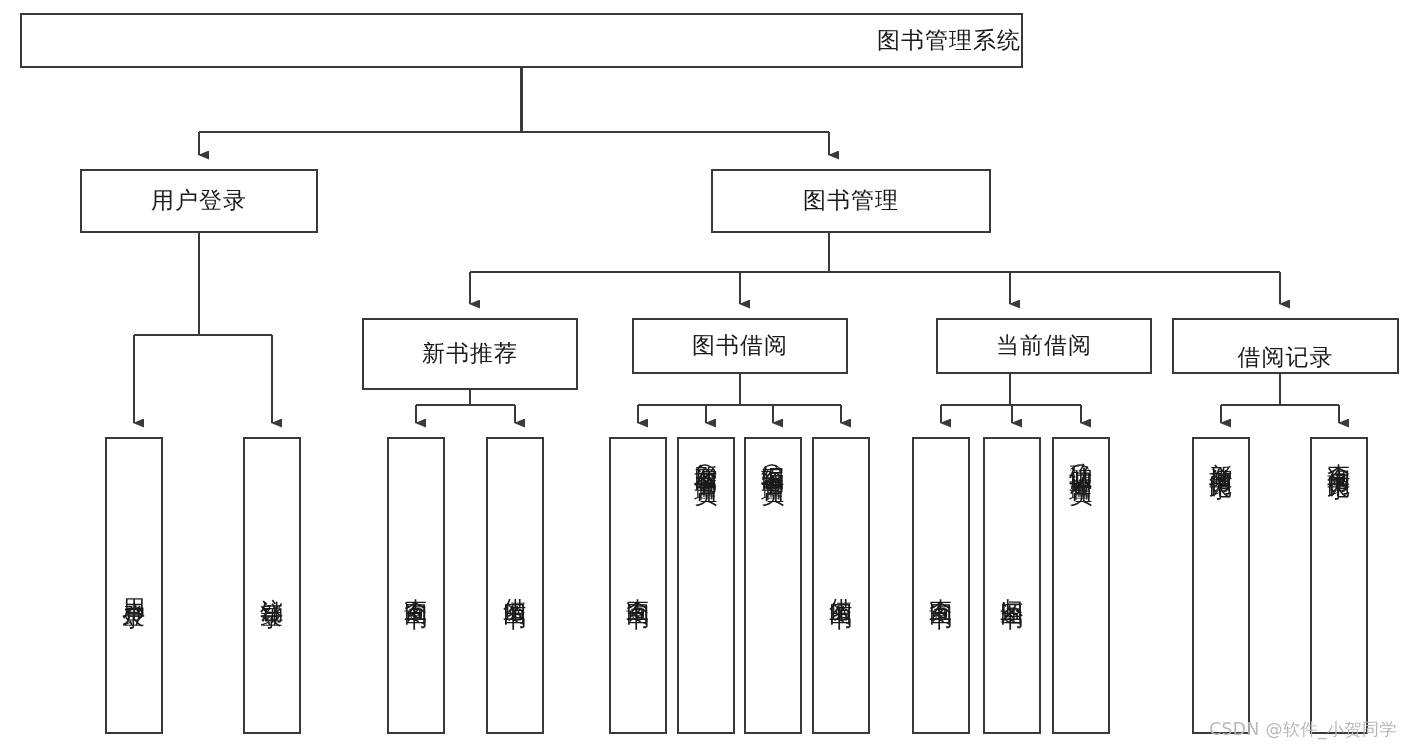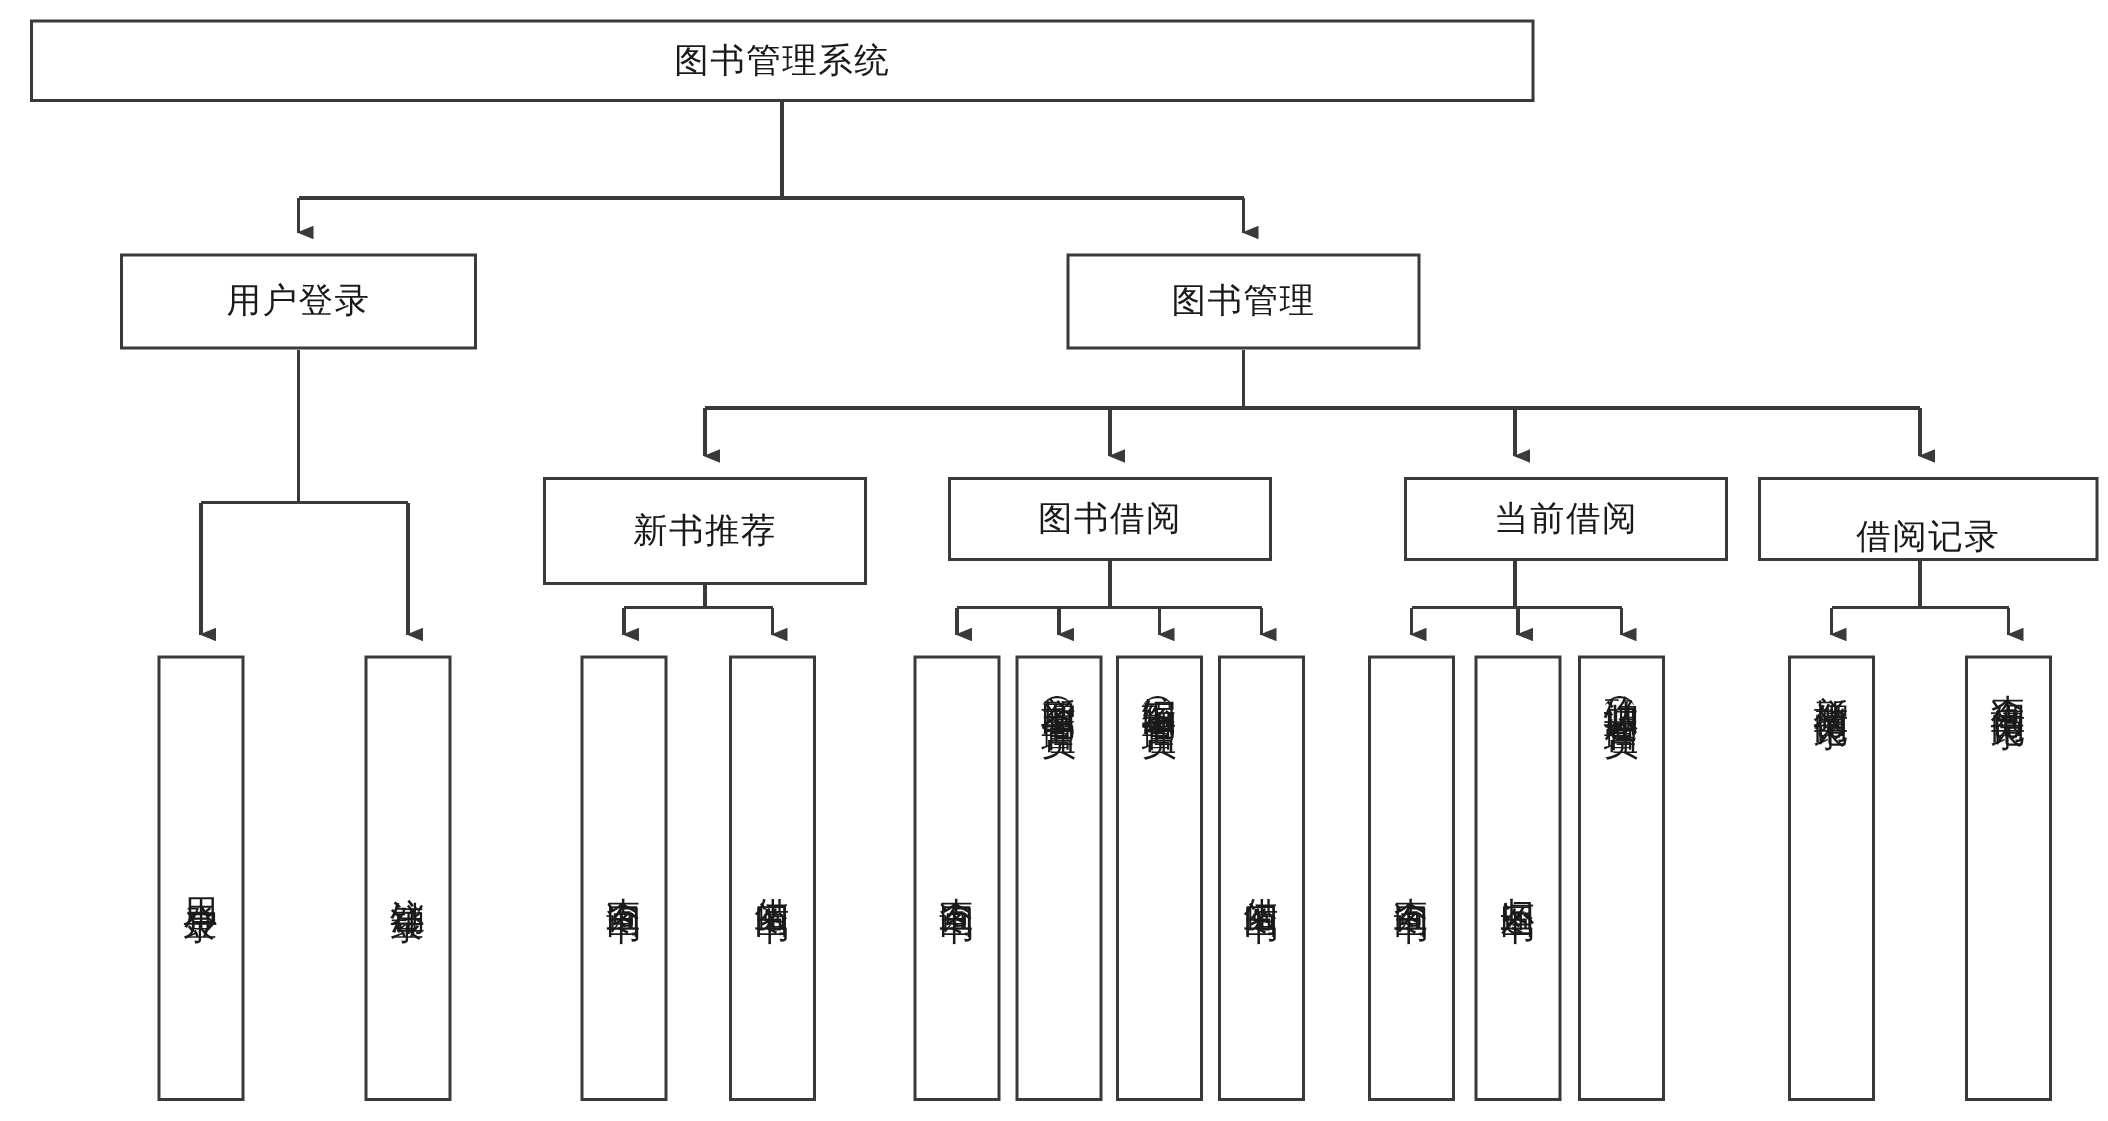--- a/index.html
+++ b/index.html
@@ -117,27 +117,27 @@
       <path d="M1081,405 L1081,423" marker-end="url(#arrowhead)"></path>
 
       <path d="M1280,374 L1280,405"></path>
       <path d="M1221,405 L1339,405"></path>
       <path d="M1221,405 L1221,423" marker-end="url(#arrowhead)"></path>
       <path d="M1339,405 L1339,423" marker-end="url(#arrowhead)"></path>
     </g>
   </svg>
 
   <div id="nodes">
-      <div class="node node-h" style="left: 20px; top: 13px; width: 1003px; height: 55px;">
+      <div class="node node-h" style="left: 20px; top: 13px; width: 1003px; height: 55px; justify-content: flex-end;">
         <span>图书管理系统</span>
       </div>
       <div class="node node-h" style="left: 80px; top: 169px; width: 238px; height: 64px;">
         <span>用户登录</span>
       </div>
-      <div class="node node-h" style="left: 711px; top: 169px; width: 236px; height: 64px;">
+      <div class="node node-h" style="left: 711px; top: 169px; width: 280px; height: 64px;">
         <span>图书管理</span>
       </div>
       <div class="node node-h" style="left: 362px; top: 318px; width: 216px; height: 72px;">
         <span>新书推荐</span>
       </div>
       <div class="node node-h" style="left: 632px; top: 318px; width: 216px; height: 56px;">
         <span>图书借阅</span>
       </div>
       <div class="node node-h" style="left: 902px; top: 318px; width: 216px; height: 56px; margin-left: 34px;">
         <span>当前借阅</span>
@@ -179,13 +179,14 @@
         <span>确认归还（管理员）</span>
       </div>
       <div class="node node-v" style="left: 1192px; top: 437px; width: 58px; height: 297px;">
         <span>新增借阅记录</span>
       </div>
       <div class="node node-v" style="left: 1310px; top: 437px; width: 58px; height: 297px;">
         <span>查询借阅记录</span>
       </div>
     </div>
 
+  <div class="watermark">CSDN @软件_小贺同学</div>
 </div>
 
 </body></html>

